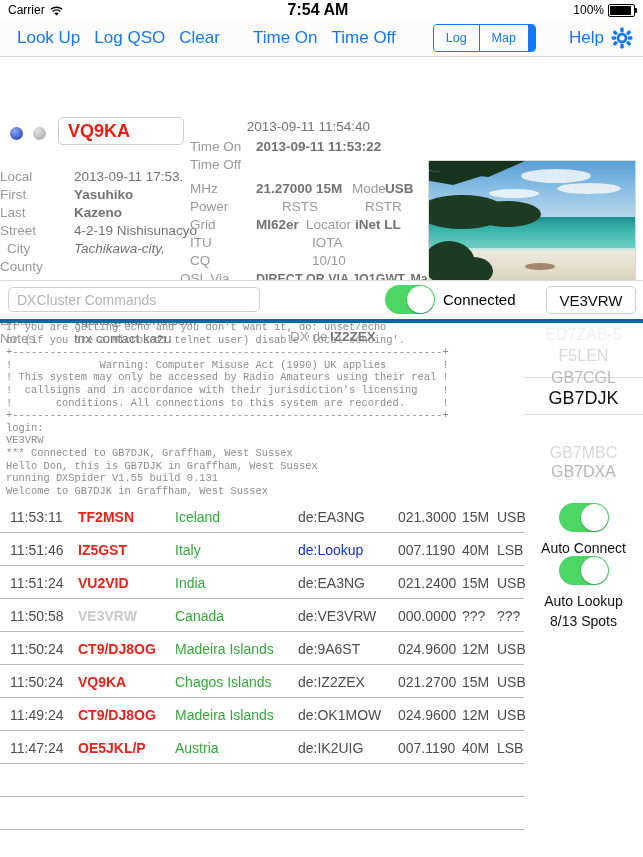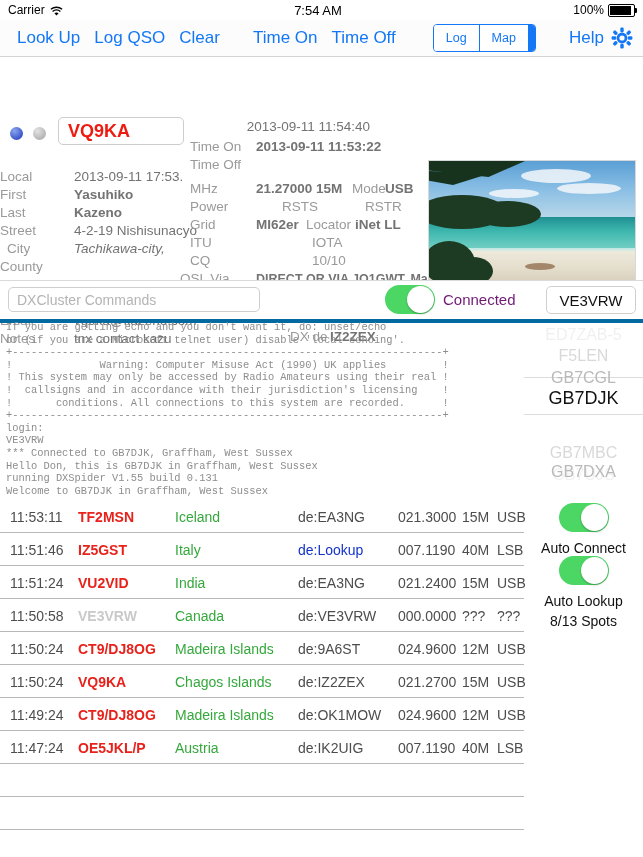--- a/index.html
+++ b/index.html
@@ -11,21 +11,21 @@
   }
   #app { position: relative; width: 643px; height: 857px; }
 
   
   .statusbar {
     height: 20px; display: flex; align-items: center;
     font-size: 12px; color: #000; padding: 0 8px;
     background: #fff;
   }
   .sb-left { display: flex; align-items: center; gap: 5px; }
-  .sb-center { flex: 1; text-align: center; font-weight: normal; font-size: 13px; }
+  .sb-center { flex: 1; text-align: center; font-weight: bold; font-size: 16px; }
   .sb-right { display: flex; align-items: center; gap: 4px; }
   .wifi { display: inline-block; width: 13px; height: 11px; position: relative; top: 1px; }
   .batt {
     width: 25px; height: 11px; border: 1px solid #000;
     border-radius: 2px; position: relative; display: inline-block;
   }
   .batt::after {
     content: ""; position: absolute; right: -3px; top: 3px;
     width: 2px; height: 5px; background: #000; border-radius: 0 1px 1px 0;
   }
@@ -99,21 +99,21 @@
   }
   .switch {
     width: 50px; height: 29px; border-radius: 15px; background: #4cd764;
     position: relative; display: inline-block; cursor: pointer;
   }
   .switch i {
     position: absolute; right: 1px; top: 1px; width: 27px; height: 27px;
     border-radius: 50%; background: #fff; box-shadow: 0 1px 2px rgba(0,0,0,.3); display:block;
   }
   .conn-sw { position: absolute; left: 385px; top: 4px; }
-  .conn-lbl { position: absolute; left: 443px; top: 10px; font-size: 15px; color: #701a75; }
+  .conn-lbl { position: absolute; left: 443px; top: 10px; font-size: 15px; color: #000000; }
   .node-btn {
     position: absolute; left: 546px; top: 5px; width: 88px; height: 26px;
     border: 1px solid #cfcfcf; border-radius: 5px; background: #fff;
     display: flex; align-items: center; justify-content: center;
     font-size: 15px; color: #111; cursor: pointer;
   }
 
   
   .console {
     position: absolute; left: 6px; top: 321px; width: 512px; height: 176px;

